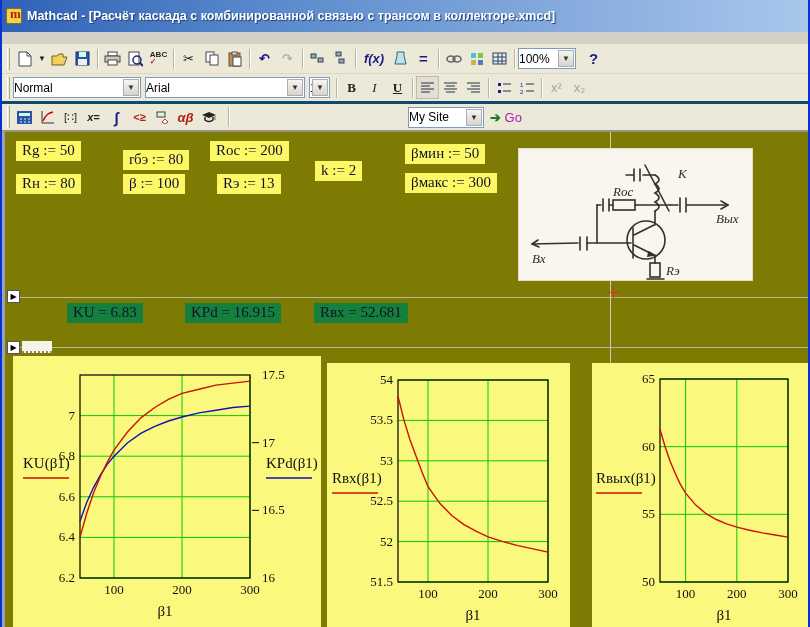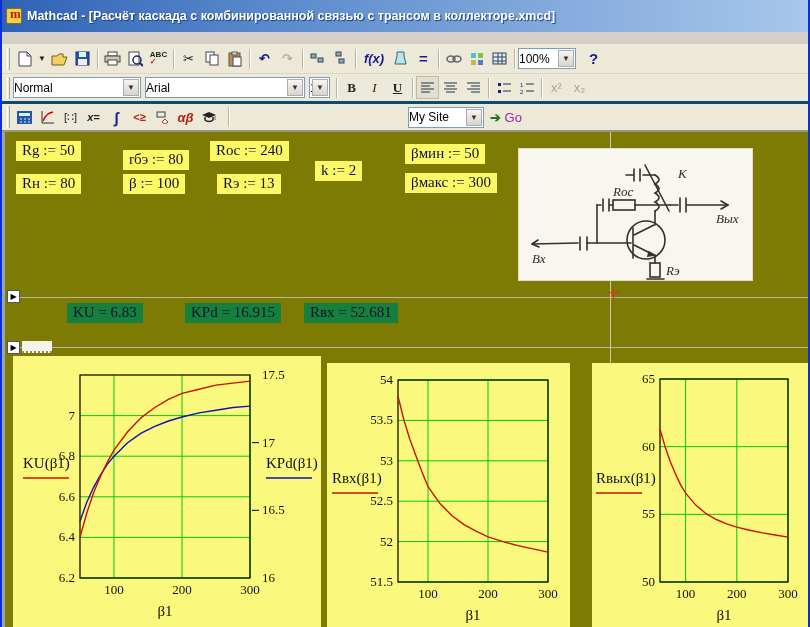--- a/index.html
+++ b/index.html
@@ -320,21 +320,21 @@
       <span>➔</span>&nbsp;<span style="color:#a21caf;font-weight:normal">Go</span>
     </span>
   </div>
 
   <div id="sheet">
 
     <div class="vline" style="left:605px"></div>
 
     <div class="mregion defbox" style="left:11px;top:9px">Rg := 50</div>
     <div class="mregion defbox" style="left:118px;top:18px">rбэ := 80</div>
-    <div class="mregion defbox" style="left:205px;top:9px">Roc := 240</div>
+    <div class="mregion defbox" style="left:205px;top:9px">Roc := 200</div>
     <div class="mregion defbox" style="left:400px;top:12px">βмин := 50</div>
     <div class="mregion defbox" style="left:310px;top:29px">k := 2</div>
     <div class="mregion defbox" style="left:11px;top:42px">Rн := 80</div>
     <div class="mregion defbox" style="left:118px;top:42px">β := 100</div>
     <div class="mregion defbox" style="left:212px;top:42px">Rэ := 13</div>
     <div class="mregion defbox" style="left:400px;top:41px">βмакс := 300</div>
 
     <div class="circuit" style="left:513px;top:16px;width:235px;height:133px">
       <svg width="235" height="133" viewBox="0 0 235 133">
         <g fill="none" stroke="#35302a" stroke-width="1.6" stroke-linecap="round">
@@ -371,21 +371,21 @@
 
     <div class="hline" style="left:14px;right:0;top:165px"></div>
     <div class="areamark" style="left:2px;top:158px">▶</div>
     <div class="hline" style="left:14px;right:0;top:215px"></div>
     <div class="areamark" style="left:2px;top:209px">▶</div>
     <div class="areatab" style="left:17px;top:209px"></div>
     <div class="crosshair" style="left:602px;top:154px"></div>
 
     <div class="mregion resbox" style="left:62px;top:171px">KU = 6.83</div>
     <div class="mregion resbox" style="left:180px;top:171px">KPd = 16.915</div>
-    <div class="mregion resbox" style="left:299px;top:171px">Rвх = 52.681</div>
+    <div class="mregion resbox" style="left:309px;top:171px">Rвх = 52.681</div>
 
     <div class="plotregion" style="left:8px;top:224px;width:308px;height:271px">
       <svg id="chart0" width="308" height="271">
           <line x1="101" y1="19" x2="101" y2="222" stroke="#00cc00"></line>
           <line x1="169" y1="19" x2="169" y2="222" stroke="#00cc00"></line>
           <line x1="237" y1="19" x2="237" y2="222" stroke="#00cc00"></line>
           <line x1="67" y1="222" x2="237" y2="222" stroke="#00cc00"></line>
           <line x1="67" y1="181.39999999999998" x2="237" y2="181.39999999999998" stroke="#00cc00"></line>
           <line x1="67" y1="140.80000000000013" x2="237" y2="140.80000000000013" stroke="#00cc00"></line>
           <line x1="67" y1="100.20000000000007" x2="237" y2="100.20000000000007" stroke="#00cc00"></line>

